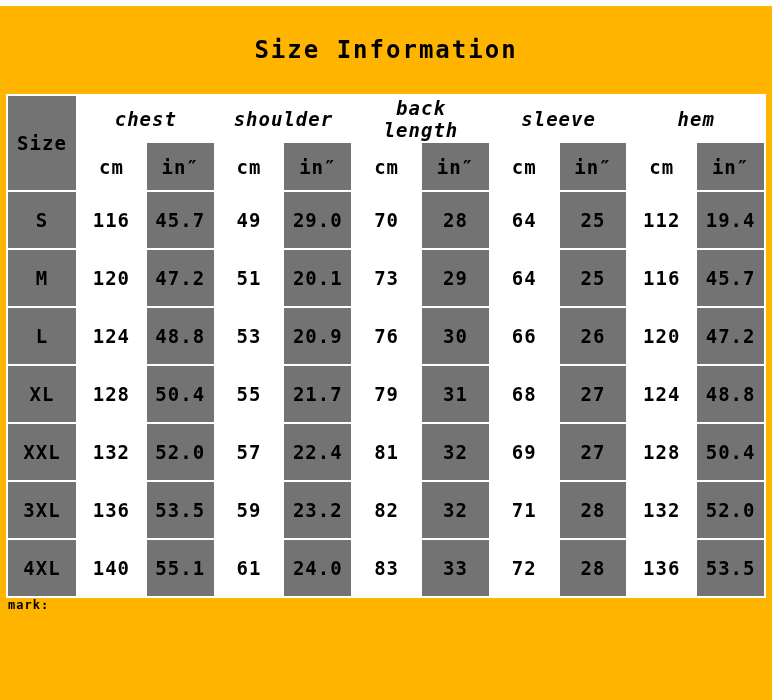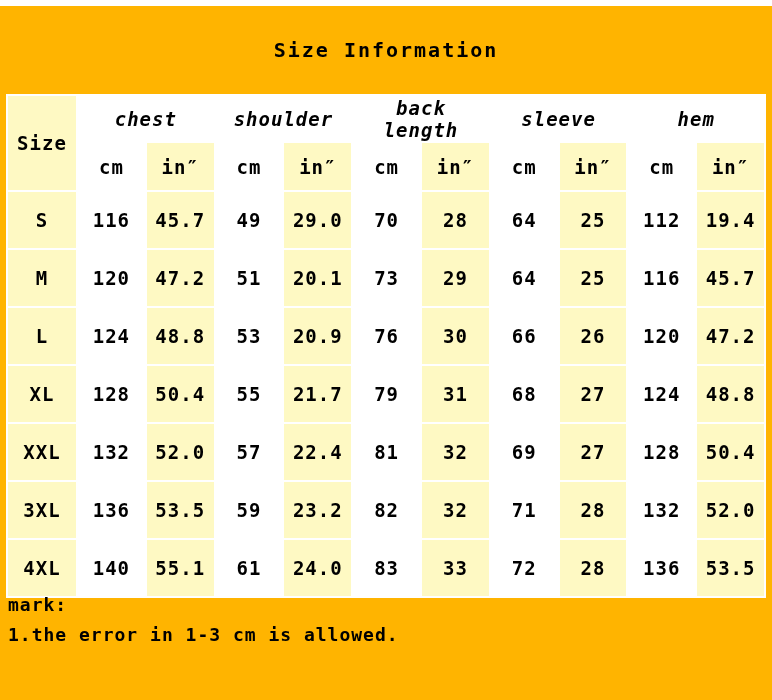--- a/index.html
+++ b/index.html
@@ -29,21 +29,21 @@
     background: #ffffff;
   }
   .title {
     position: absolute;
     top: 6px;
     left: 0;
     width: 772px;
     height: 88px;
     line-height: 88px;
     text-align: center;
-    font-size: 20px;
+    font-size: 24px;
     font-weight: bold;
     color: #000000;
     letter-spacing: 2px;
   }
   table.size-table {
     position: absolute;
     top: 94px;
     left: 6px;
     width: 760px;
     border-collapse: collapse;
@@ -52,21 +52,21 @@
   table.size-table td, table.size-table th {
     border: 2px solid #ffffff;
     text-align: center;
     vertical-align: middle;
     font-size: 19px;
     font-weight: bold;
     color: #000000;
     padding: 0;
     letter-spacing: 1px;
   }
-  .cell-orange { background: #fef9c3; }
+  .cell-orange { background: #737373; }
   .cell-white  { background: #ffffff; }
 
   th.group-head {
     height: 45px;
     font-size: 20px;
     font-style: italic;
   }
   th.size-head {
     height: 92px;
     width: 68px;
@@ -83,21 +83,21 @@
     height: 56px;
     font-size: 19px;
   }
 
   .notes {
     position: absolute;
     left: 8px;
     top: 590px;
     width: 756px;
     color: #000000;
-    font-size: 18px;
+    font-size: 12px;
     font-weight: bold;
     line-height: 30px;
     letter-spacing: 1px;
   }
   .notes div { white-space: pre; }
   .bottom-strip {
     position: absolute;
     bottom: 0; left: 0;
     width: 772px;
     height: 4px;
@@ -226,17 +226,16 @@
         <td class="body-cell cell-white">72</td>
         <td class="body-cell cell-orange">28</td>
         <td class="body-cell cell-white">136</td>
         <td class="body-cell cell-orange">53.5</td>
       </tr>
     </tbody>
   </table>
 
   <div class="notes">
     <div>mark:</div>
-    <div>1.the error in 1-3 cm is allowed.</div>
   </div>
 
   <div class="bottom-strip"></div>
 </div>
 
 </body></html>

